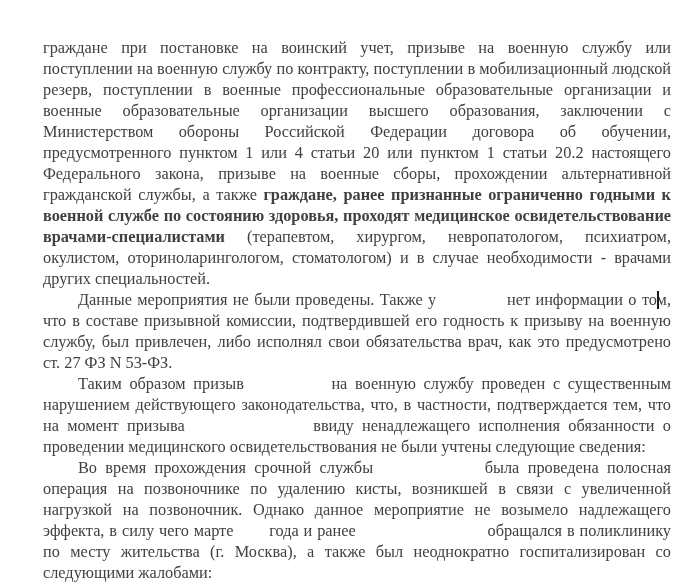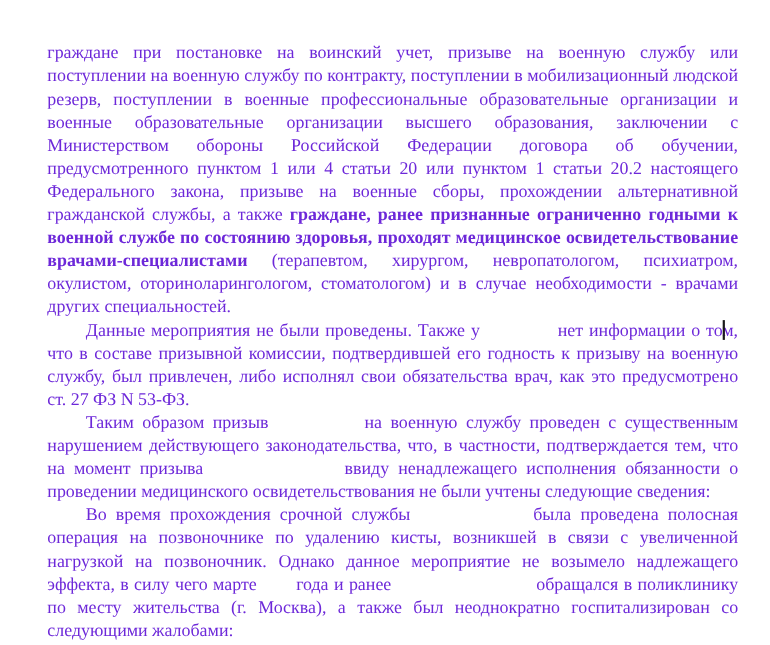--- a/index.html
+++ b/index.html
@@ -47,20 +47,20 @@
     top: 291px;
     width: 1.6px;
     height: 18px;
     background: #1a1a1a;
   }
 </style>
 </head>
 <body>
 
 <div class="page">
-  <div class="doc" style="color: #6d28d9;">
+  <div class="doc" style="color: #404040;">
       <p class="para">граждане при постановке на воинский учет, призыве на военную службу или поступлении на военную службу по контракту, поступлении в мобилизационный людской резерв, поступлении в военные профессиональные образовательные организации и военные образовательные организации высшего образования, заключении с Министерством обороны Российской Федерации договора об обучении, предусмотренного пунктом 1 или 4 статьи 20 или пунктом 1 статьи 20.2 настоящего Федерального закона, призыве на военные сборы, прохождении альтернативной гражданской службы, а также <b>граждане, ранее признанные ограниченно годными к военной службе по состоянию здоровья, проходят медицинское освидетельствование врачами-специалистами</b> (терапевтом, хирургом, невропатологом, психиатром, окулистом, оториноларингологом, стоматологом) и в случае необходимости - врачами других специальностей.</p>
       <p class="para indent">Данные мероприятия не были проведены. Также у <span class="gap" style="width: 60px;"></span> нет информации о том, что в составе призывной комиссии, подтвердившей его годность к призыву на военную службу, был привлечен, либо исполнял свои обязательства врач, как это предусмотрено ст. 27 ФЗ N 53-ФЗ.</p>
       <p class="para indent">Таким образом призыв <span class="gap" style="width: 72px;"></span> на военную службу проведен с существенным нарушением действующего законодательства, что, в частности, подтверждается тем, что на момент призыва <span class="gap" style="width: 112px;"></span> ввиду ненадлежащего исполнения обязанности о проведении медицинского освидетельствования не были учтены следующие сведения:</p>
       <p class="para indent">Во время прохождения срочной службы <span class="gap" style="width: 95px;"></span> была проведена полосная операция на позвоночнике по удалению кисты, возникшей в связи с увеличенной нагрузкой на позвоночник. Однако данное мероприятие не возымело надлежащего эффекта, в силу чего марте <span class="gap" style="width: 26px;"></span> года и ранее <span class="gap" style="width: 122px;"></span> обращался в поликлинику по месту жительства (г. Москва), а также был неоднократно госпитализирован со следующими жалобами:</p>
     </div>
   <div class="cursor" style="display: block;"></div>
 </div>
 
 </body></html>

